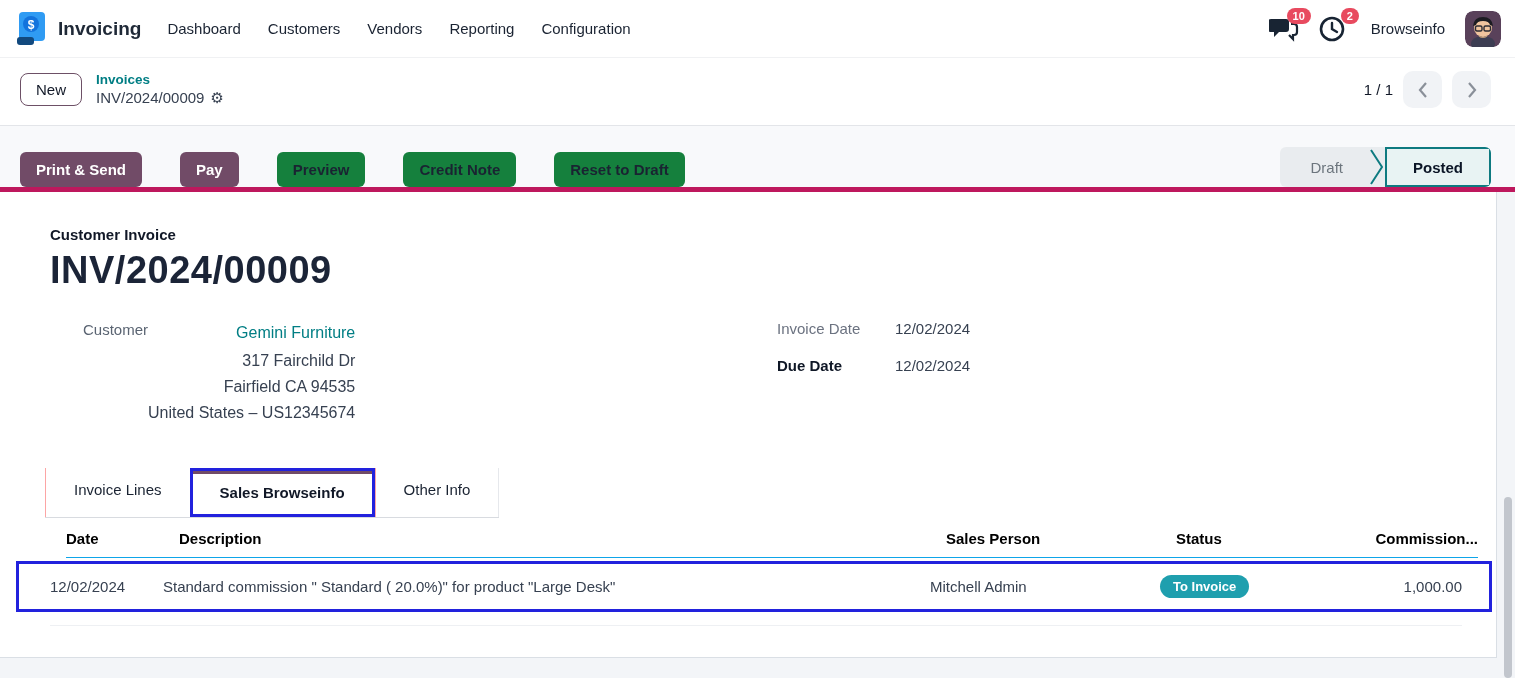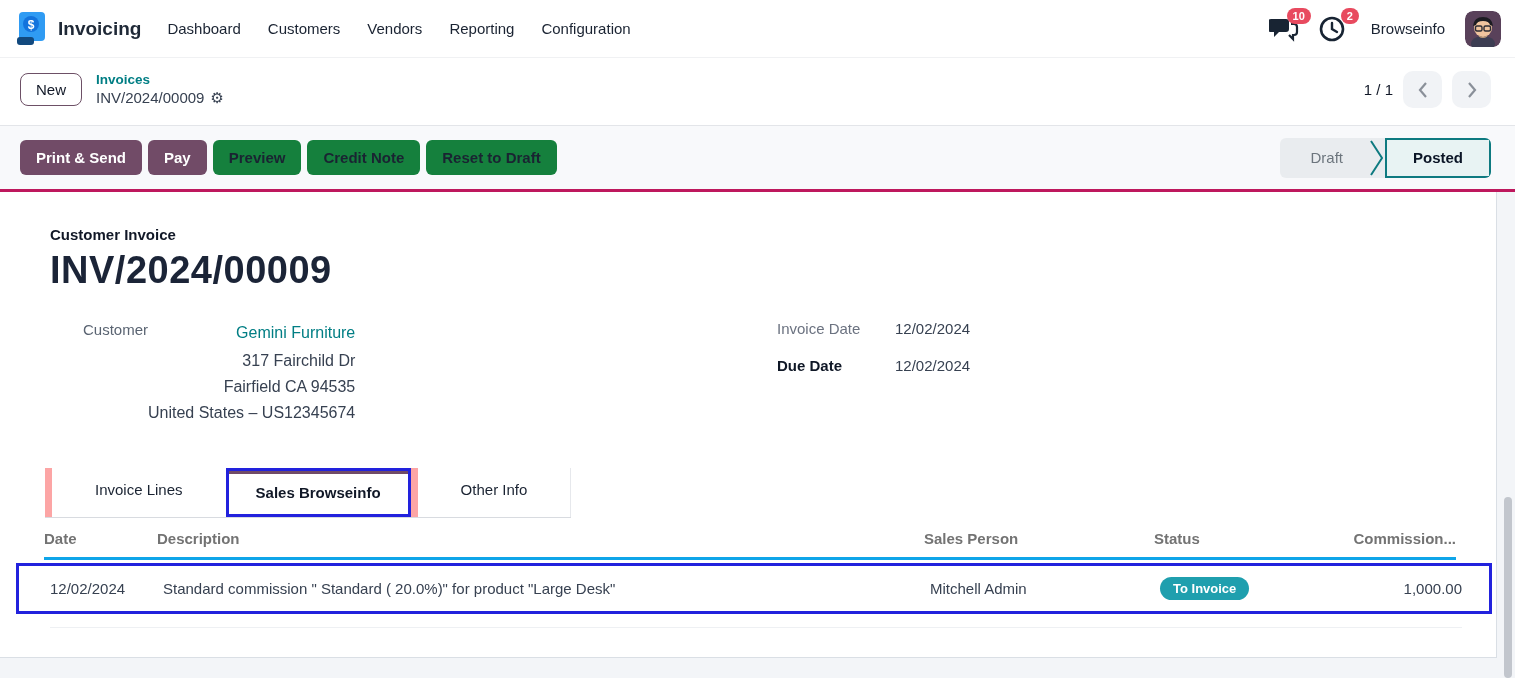--- a/index.html
+++ b/index.html
@@ -43,22 +43,22 @@
   .gear { font-family:"DejaVu Sans", sans-serif; font-size:15px; color:#374151; cursor:pointer; }
   .pager { margin-left:auto; display:flex; align-items:center; gap:10px; }
   .pager-count { color:#111827; }
   .pager-btn {
     width:39px; height:37px; background:#f1f3f6; border:none; border-radius:10px;
     display:flex; align-items:center; justify-content:center; cursor:pointer;
   }
 
   
   .action-row {
-    height:66px; background:#f8f9fb; display:flex; align-items:center;
-    padding:0 24px 0 20px; border-bottom:3px solid #be185d;
+    height:66px; background:#f8f9fb; display:flex; align-items:flex-end;
+    padding:0 24px 0 20px; border-bottom:5px solid #be185d;gap:32px;
   }
   .btn { border:none; border-radius:6px; padding:9px 16px; font-size:15px;
          font-weight:600; cursor:pointer; margin-right:6px;
          font-family:"Liberation Sans",sans-serif; white-space:nowrap; }
   .btn-primary { background:#714b67; color:#fff; }
   .btn-secondary { background:#15803d; color:#1a2332; }
   .statusbar { margin-left:auto; display:flex; align-items:stretch; height:40px;
                background:#e9ecef; border-radius:6px; overflow:hidden; }
   .status-draft { display:flex; align-items:center; padding:0 26px 0 30px;
                   color:#6c757d; font-weight:500; cursor:pointer; }
@@ -82,32 +82,32 @@
   .partner { display:flex; flex-direction:column; line-height:26px; }
   .partner-name { color:#017e84; font-size:16px; cursor:pointer; margin-bottom:2px; }
   .addr { color:#374151; font-size:16px; }
   .field-right { display:grid; grid-template-columns:118px auto; row-gap:20px; column-gap:0; align-content:start; }
   .flabel2 { color:#6b7280; font-weight:500; }
   .flabel2.bold { color:#0f1726; font-weight:700; }
   .fval { color:#374151; }
 
   
   .tabs { display:inline-flex; margin:42px 0 0 45px; border-bottom:1px solid #d8dbe0; align-items:stretch; }
-  .tab { padding:13px 43px; color:#1a2332; cursor:pointer; background:#fff;
-         border-left:7px solid #fca5a5; }
+  .tab { padding:13px 28px; color:#1a2332; cursor:pointer; background:#fff;
+         border-left:1px solid #fca5a5; }
   .tab.last { border-right:1px solid #e6e8ec; }
   .tab-annotation { border:3px solid #2222dd; display:flex; }
   .tab-active { padding:10px 27px 13px; font-weight:700; border-top:3px solid #714b67;
                 background:#fff; cursor:pointer; }
 
   
-  .thead { margin-left:44px; width:1412px; display:grid;
+  .thead { margin-left:66px; width:1412px; display:grid;
            grid-template-columns:113px 767px 230px 140px 162px;
-           padding:12px 0 10px; border-bottom:3px solid #0ea5e9;
-           font-weight:700; color:#737373; }
+           padding:12px 0 10px; border-bottom:1px solid #0ea5e9;
+           font-weight:700; color:#000000; }
   .th-right { text-align:right; }
   .row-annotation { margin:3px 0 0 16px; width:1476px; border:3px solid #2222dd; background:#fff; }
   .trow { padding:11px 27px 11px 31px; display:grid;
           grid-template-columns:113px 767px 230px 140px 162px;
           align-items:center; color:#374151; cursor:pointer; }
   .td-right { text-align:right; }
   .pill { display:inline-block; background:#1f9fae; color:#fff; font-size:13px;
           font-weight:700; border-radius:20px; padding:4px 13px; }
   .row-sep { margin-left:50px; width:1412px; border-bottom:1px solid #eef0f3; height:14px; }
 

